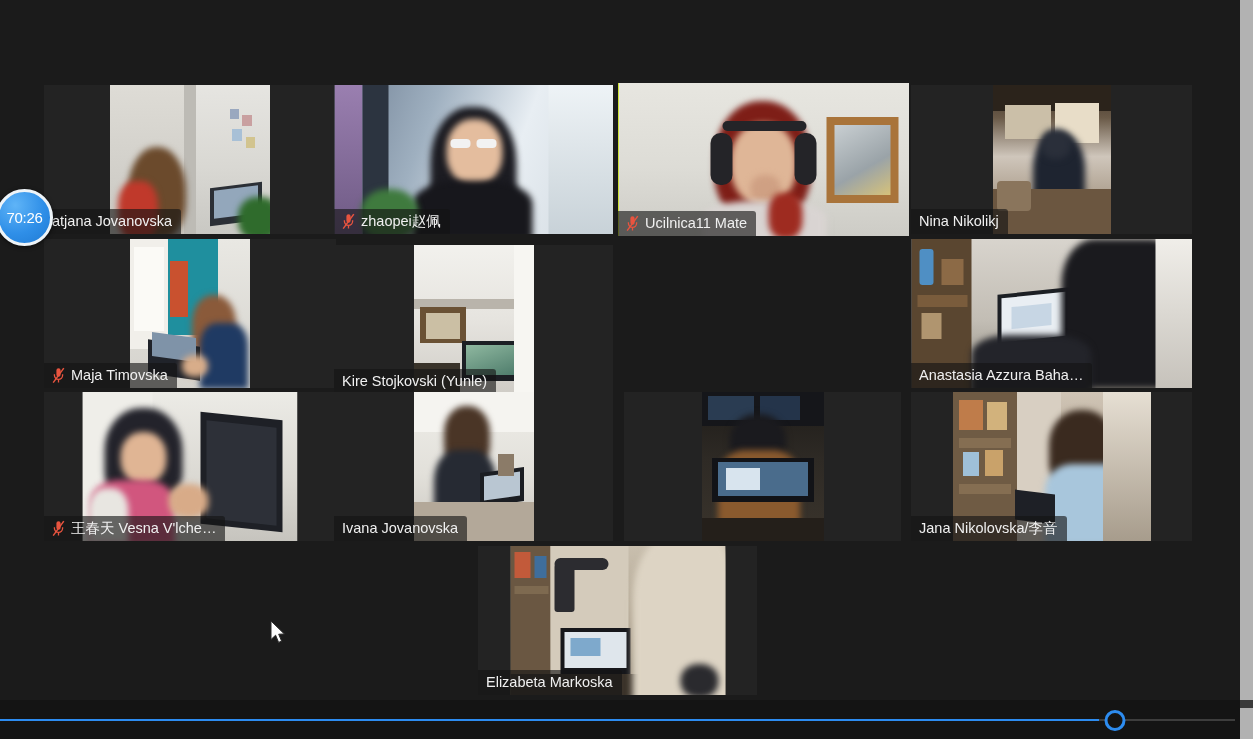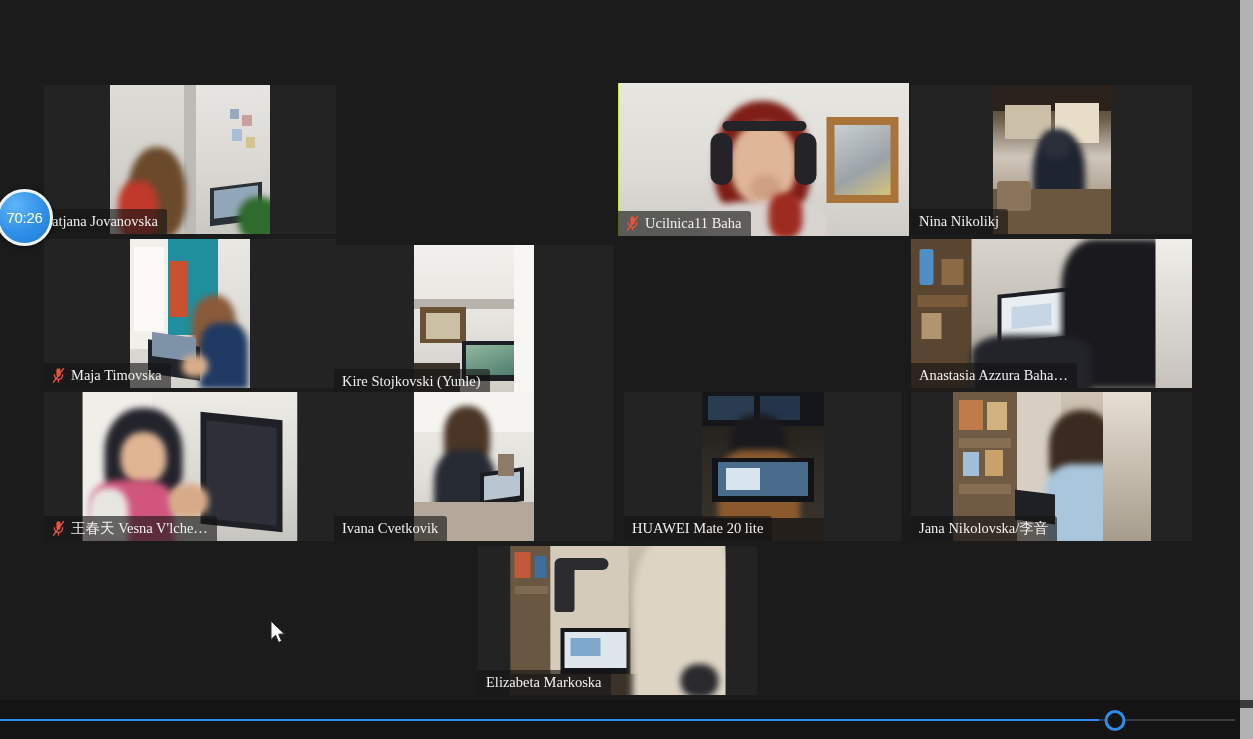--- a/index.html
+++ b/index.html
@@ -5,21 +5,21 @@
   * { margin:0; padding:0; box-sizing:border-box; }
   html, body {
     width:1253px; height:739px;
     background:#1b1b1b;
     font-family:"Liberation Sans", sans-serif;
     overflow:hidden;
   }
   #app { position:relative; width:1253px; height:739px; background:#1b1b1b; }
 
   
-  .gallery { position:absolute; left:0; top:0; width:1070px; height:700px;font-family:Liberation Serif, serif; }
+  .gallery { position:absolute; left:0; top:0; width:1070px; height:700px; }
 
   .tile {
     position:absolute;
     background:#232323;
     overflow:hidden;
   }
   .tile.active { outline:3px solid #c6e300; outline-offset:-3px; }
 
   
   .vid {
@@ -103,20 +103,44 @@
           <div class="rect" style="left:132px;top:30px;width:10px;height:11px;background:#c9a0a0;"></div>
           <div class="rect" style="left:122px;top:44px;width:10px;height:12px;background:#a8c0d6;"></div>
           <div class="rect" style="left:136px;top:52px;width:9px;height:11px;background:#d2c48f;"></div>
         </div>
       </div>
       <div class="namebar">
         <span class="nm">atjana Jovanovska</span>
       </div>
     </div>
 
+    <div class="tile" style="left:334px; top:85px; width:279px; height:149px;">
+      <div class="vid" style="width:279px;">
+        <div class="scene" style="background:linear-gradient(110deg,#6f7f93 0%,#9fb0c0 32%,#e8eef3 62%,#cfd8de 100%)">
+          <div class="rect" style="left:0;top:0;width:28px;height:149px;background:linear-gradient(180deg,#9a7fb0,#6e5a84);"></div>
+          <div class="rect" style="left:28px;top:0;width:26px;height:149px;background:#2c3440;"></div>
+          <div class="blob" style="left:96px;top:22px;width:86px;height:120px;background:#1c1c22;border-radius:46% 46% 30% 30%;"></div>
+          <div class="blob" style="left:112px;top:34px;width:56px;height:66px;background:#e4bd9e;border-radius:46%;"></div>
+          <div class="rect" style="left:116px;top:54px;width:20px;height:9px;background:#f2f2f2;border-radius:4px;"></div>
+          <div class="rect" style="left:142px;top:54px;width:20px;height:9px;background:#f2f2f2;border-radius:4px;"></div>
+          <div class="blob" style="left:78px;top:96px;width:120px;height:60px;background:#17171c;border-radius:38% 38% 0 0;"></div>
+          <div class="blob" style="left:26px;top:104px;width:58px;height:52px;background:#3f7a3e;border-radius:46%;"></div>
+          <div class="rect" style="left:214px;top:0;width:65px;height:149px;background:linear-gradient(180deg,#eef3f6,#c8d2d8);"></div>
+        </div>
+      </div>
+      <div class="namebar">
+        <svg class="mic" viewBox="0 0 13 17">
+          <path d="M6.5 1.2a2.1 2.1 0 0 1 2.1 2.1v4.4a2.1 2.1 0 1 1-4.2 0V3.3A2.1 2.1 0 0 1 6.5 1.2z" fill="#e8543f"></path>
+          <path d="M2.4 7.2v1.1a4.1 4.1 0 0 0 8.2 0V7.2" stroke="#e8543f" stroke-width="1.3" fill="none"></path>
+          <path d="M6.5 12.4v3.1" stroke="#e8543f" stroke-width="1.3"></path>
+          <path d="M1.2 15.6L11.8 1.1" stroke="#e8543f" stroke-width="1.5"></path>
+        </svg>
+        <span class="nm">zhaopei赵佩</span>
+      </div>
+    </div>
 
     <div class="tile active" style="left:618px; top:83px; width:291px; height:153px;">
       <div class="vid" style="width:291px;">
         <div class="scene" style="background:linear-gradient(180deg,#e7e6e0 0%,#dddcd6 55%,#cdccc6 100%)">
           <div class="blob" style="left:96px;top:18px;width:96px;height:118px;background:#7e1e17;border-radius:48% 48% 36% 36%;"></div>
           <div class="blob" style="left:112px;top:40px;width:66px;height:82px;background:#dfb697;border-radius:46%;"></div>
           <div class="rect" style="left:92px;top:50px;width:22px;height:52px;background:#242428;border-radius:10px;"></div>
           <div class="rect" style="left:176px;top:50px;width:22px;height:52px;background:#242428;border-radius:10px;"></div>
           <div class="rect" style="left:104px;top:38px;width:84px;height:10px;background:#242428;border-radius:6px;"></div>
           <div class="blob" style="left:132px;top:92px;width:30px;height:28px;background:#cfa083;border-radius:44%;"></div>
@@ -126,21 +150,21 @@
           <div class="rect" style="left:216px;top:42px;width:56px;height:70px;background:linear-gradient(150deg,#c9cfd2,#9aa3a8 60%,#d6c27a);"></div>
         </div>
       </div>
       <div class="namebar">
         <svg class="mic" viewBox="0 0 13 17">
           <path d="M6.5 1.2a2.1 2.1 0 0 1 2.1 2.1v4.4a2.1 2.1 0 1 1-4.2 0V3.3A2.1 2.1 0 0 1 6.5 1.2z" fill="#e8543f"></path>
           <path d="M2.4 7.2v1.1a4.1 4.1 0 0 0 8.2 0V7.2" stroke="#e8543f" stroke-width="1.3" fill="none"></path>
           <path d="M6.5 12.4v3.1" stroke="#e8543f" stroke-width="1.3"></path>
           <path d="M1.2 15.6L11.8 1.1" stroke="#e8543f" stroke-width="1.5"></path>
         </svg>
-        <span class="nm">Ucilnica11 Baha</span>
+        <span class="nm">Ucilnica11 Mate</span>
       </div>
     </div>
 
     <div class="tile" style="left:911px; top:85px; width:281px; height:149px;">
       <div class="vid" style="width:118px;">
         <div class="scene" style="background:linear-gradient(180deg,#3a3026 0%,#6a5a48 22%,#cfc6bb 48%,#8d7a63 100%)">
           <div class="rect" style="left:0;top:0;width:118px;height:26px;background:#2b231b;"></div>
           <div class="rect" style="left:12px;top:20px;width:46px;height:34px;background:#cbbfa8;"></div>
           <div class="rect" style="left:62px;top:18px;width:44px;height:40px;background:#e8ddc8;"></div>
           <div class="blob" style="left:40px;top:48px;width:52px;height:86px;background:#1e2430;border-radius:42% 42% 22% 22%;"></div>
@@ -248,40 +272,37 @@
           <div class="rect" style="left:0;top:0;width:120px;height:40px;background:#f5f4f0;"></div>
           <div class="blob" style="left:30px;top:14px;width:46px;height:58px;background:#4a3526;border-radius:46% 46% 32% 32%;"></div>
           <div class="blob" style="left:20px;top:58px;width:62px;height:92px;background:#262a33;border-radius:34% 34% 0 0;"></div>
           <div class="rect" style="left:66px;top:78px;width:44px;height:34px;background:#1b1d22;transform:skewY(-8deg);"></div>
           <div class="rect" style="left:70px;top:82px;width:36px;height:24px;background:#b9c6d2;transform:skewY(-8deg);"></div>
           <div class="rect" style="left:0;top:110px;width:120px;height:39px;background:#b3a899;"></div>
           <div class="rect" style="left:84px;top:62px;width:16px;height:22px;background:#8b7b68;"></div>
         </div>
       </div>
       <div class="namebar">
-        <span class="nm">Ivana Cvetkovik</span>
+        <span class="nm">Ivana Jovanovska</span>
       </div>
     </div>
 
     <div class="tile" style="left:624px; top:392px; width:277px; height:149px;">
       <div class="vid" style="width:122px;">
         <div class="scene" style="background:linear-gradient(180deg,#1d1b18 0%,#2e2a25 45%,#3a342c 100%)">
           <div class="rect" style="left:0;top:0;width:122px;height:34px;background:#15161a;"></div>
           <div class="rect" style="left:6px;top:4px;width:46px;height:24px;background:#2a3c52;"></div>
           <div class="rect" style="left:58px;top:4px;width:40px;height:24px;background:#24344a;"></div>
           <div class="blob" style="left:28px;top:22px;width:56px;height:56px;background:#1a1a1e;border-radius:46%;"></div>
           <div class="blob" style="left:16px;top:58px;width:82px;height:92px;background:#8a5a2e;border-radius:32% 32% 0 0;"></div>
           <div class="rect" style="left:10px;top:66px;width:102px;height:44px;background:#121317;"></div>
           <div class="rect" style="left:16px;top:70px;width:90px;height:34px;background:#4a6c8c;"></div>
           <div class="rect" style="left:24px;top:76px;width:34px;height:22px;background:#d8e4ee;"></div>
           <div class="rect" style="left:0;top:126px;width:122px;height:23px;background:#241f1a;"></div>
         </div>
-      </div>
-      <div class="namebar">
-        <span class="nm">HUAWEI Mate 20 lite</span>
       </div>
     </div>
 
     <div class="tile" style="left:911px; top:392px; width:281px; height:149px;">
       <div class="vid" style="width:198px;">
         <div class="scene" style="background:linear-gradient(180deg,#cfc4b5 0%,#b8ab99 50%,#7e7263 100%)">
           <div class="rect" style="left:0;top:0;width:64px;height:149px;background:#6f5b44;"></div>
           <div class="rect" style="left:6px;top:8px;width:24px;height:30px;background:#bf7c4a;"></div>
           <div class="rect" style="left:34px;top:10px;width:20px;height:28px;background:#d2b27c;"></div>
           <div class="rect" style="left:6px;top:46px;width:52px;height:10px;background:#856e52;"></div>

